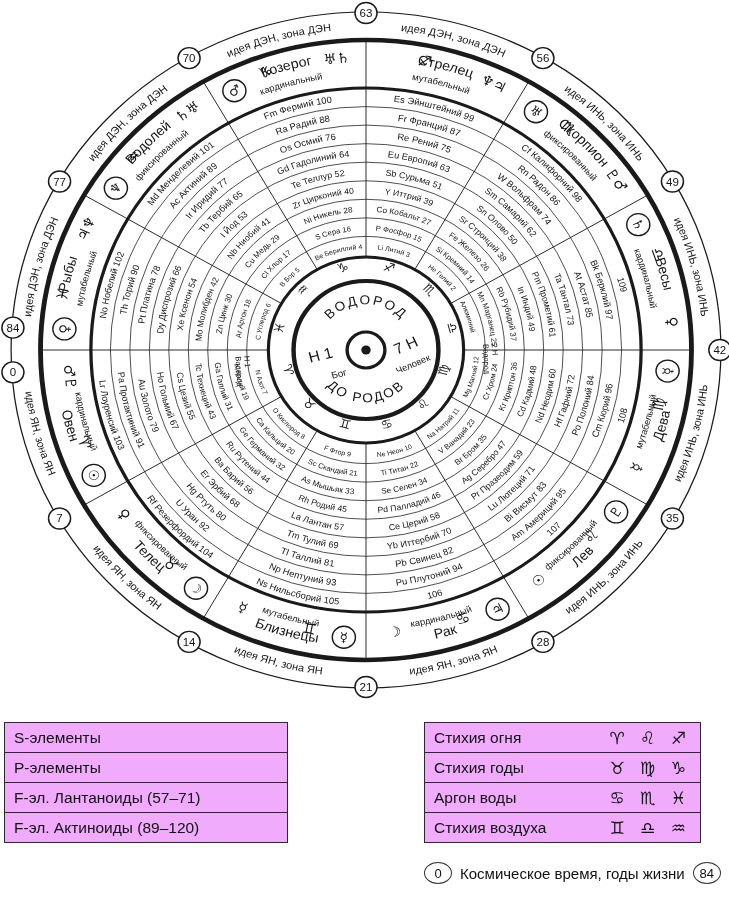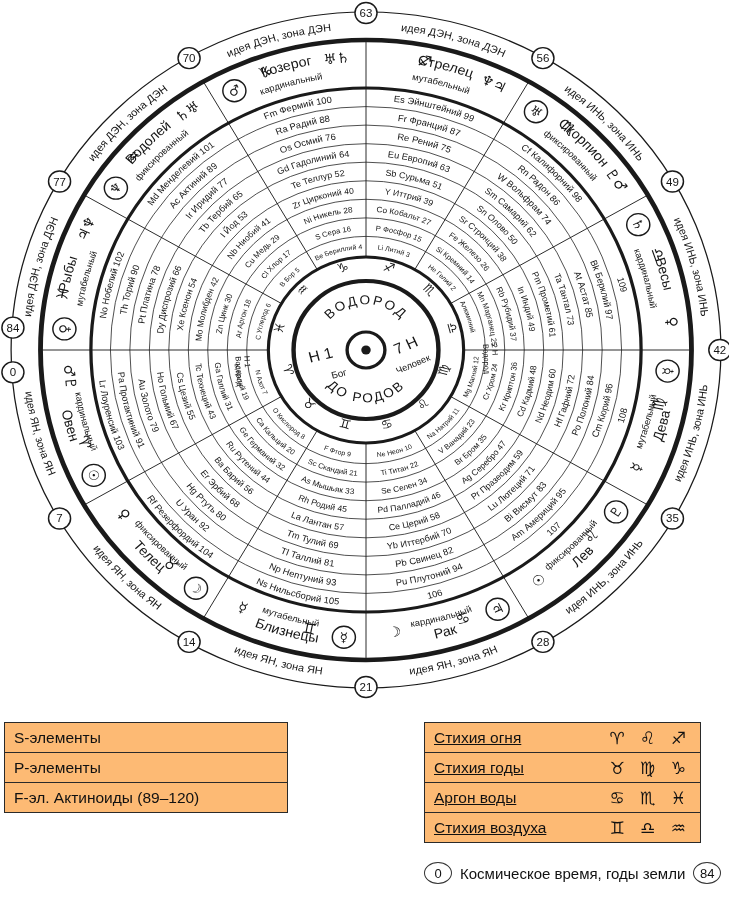--- a/index.html
+++ b/index.html
@@ -1,26 +1,26 @@
 <!DOCTYPE html>
 <html><head>
 <meta charset="utf-8">
 <style>
   html,body{margin:0;padding:0;background:#fff;}
   body{width:729px;height:899px;position:relative;font-family:"Liberation Sans",sans-serif;color:#111;}
   #wheelbox{position:absolute;left:0;top:0;width:729px;height:710px;}
   svg text{fill:#151515;}
   .et{font-family:"Liberation Sans",sans-serif;}
   .gl{font-family:"DejaVu Sans",sans-serif;}
-  .legend{position:absolute;border-collapse:collapse;background:#fdba74;}
+  .legend{position:absolute;border-collapse:collapse;background:#f0abfc;}
   .legend td{border:1.6px solid #2a2a2a;height:29px;padding:0 9px;font-size:15.5px;white-space:nowrap;}
   #legend-left{left:4px;top:722px;width:284px;}
   #legend-right{left:424px;top:722px;width:277px;}
   #legend-right td.glyphs{text-align:right;font-family:"DejaVu Sans",sans-serif;font-size:17px;letter-spacing:5px;border-left:none;}
-  #legend-right td.lbl{border-right:none;text-decoration:underline;}
+  #legend-right td.lbl{border-right:none;}
   #note{position:absolute;left:424px;top:862px;font-size:15px;display:flex;align-items:center;gap:8px;white-space:nowrap;}
   .timechip{display:inline-flex;align-items:center;justify-content:center;width:26px;height:20px;border:1.4px solid #333;border-radius:50%;font-size:13px;}
 </style>
 </head>
 <body>
 
 <div id="wheelbox">
   <svg id="wheel" width="729" height="710" viewBox="0 0 729 710">
     <defs id="defs">
         <path d="M -327.2 0 A 327.2 327.2 0 0 0 -283.36 163.6" fill="none" id="tp1"></path>
@@ -494,20 +494,23 @@
 
 <table class="legend" id="legend-left">
     <tbody>
       <tr>
         <td>S-элементы</td>
       </tr>
       <tr>
         <td>P-элементы</td>
       </tr>
       <tr>
+        <td>F-эл. Лантаноиды (57–71)</td>
+      </tr>
+      <tr>
         <td>F-эл. Актиноиды (89–120)</td>
       </tr>
     </tbody>
   </table>
 
 <table class="legend" id="legend-right">
     <tbody>
       <tr>
         <td class="lbl">Стихия огня</td>
         <td class="glyphs">♈ ♌ ♐</td>
@@ -522,15 +525,15 @@
       </tr>
       <tr>
         <td class="lbl">Стихия воздуха</td>
         <td class="glyphs">♊ ♎ ♒</td>
       </tr>
     </tbody>
   </table>
 
 <div id="note">
   <span class="timechip">0</span>
-  <span>Космическое время, годы земли</span>
+  <span>Космическое время, годы жизни</span>
   <span class="timechip">84</span>
 </div>
 
 </body></html>

